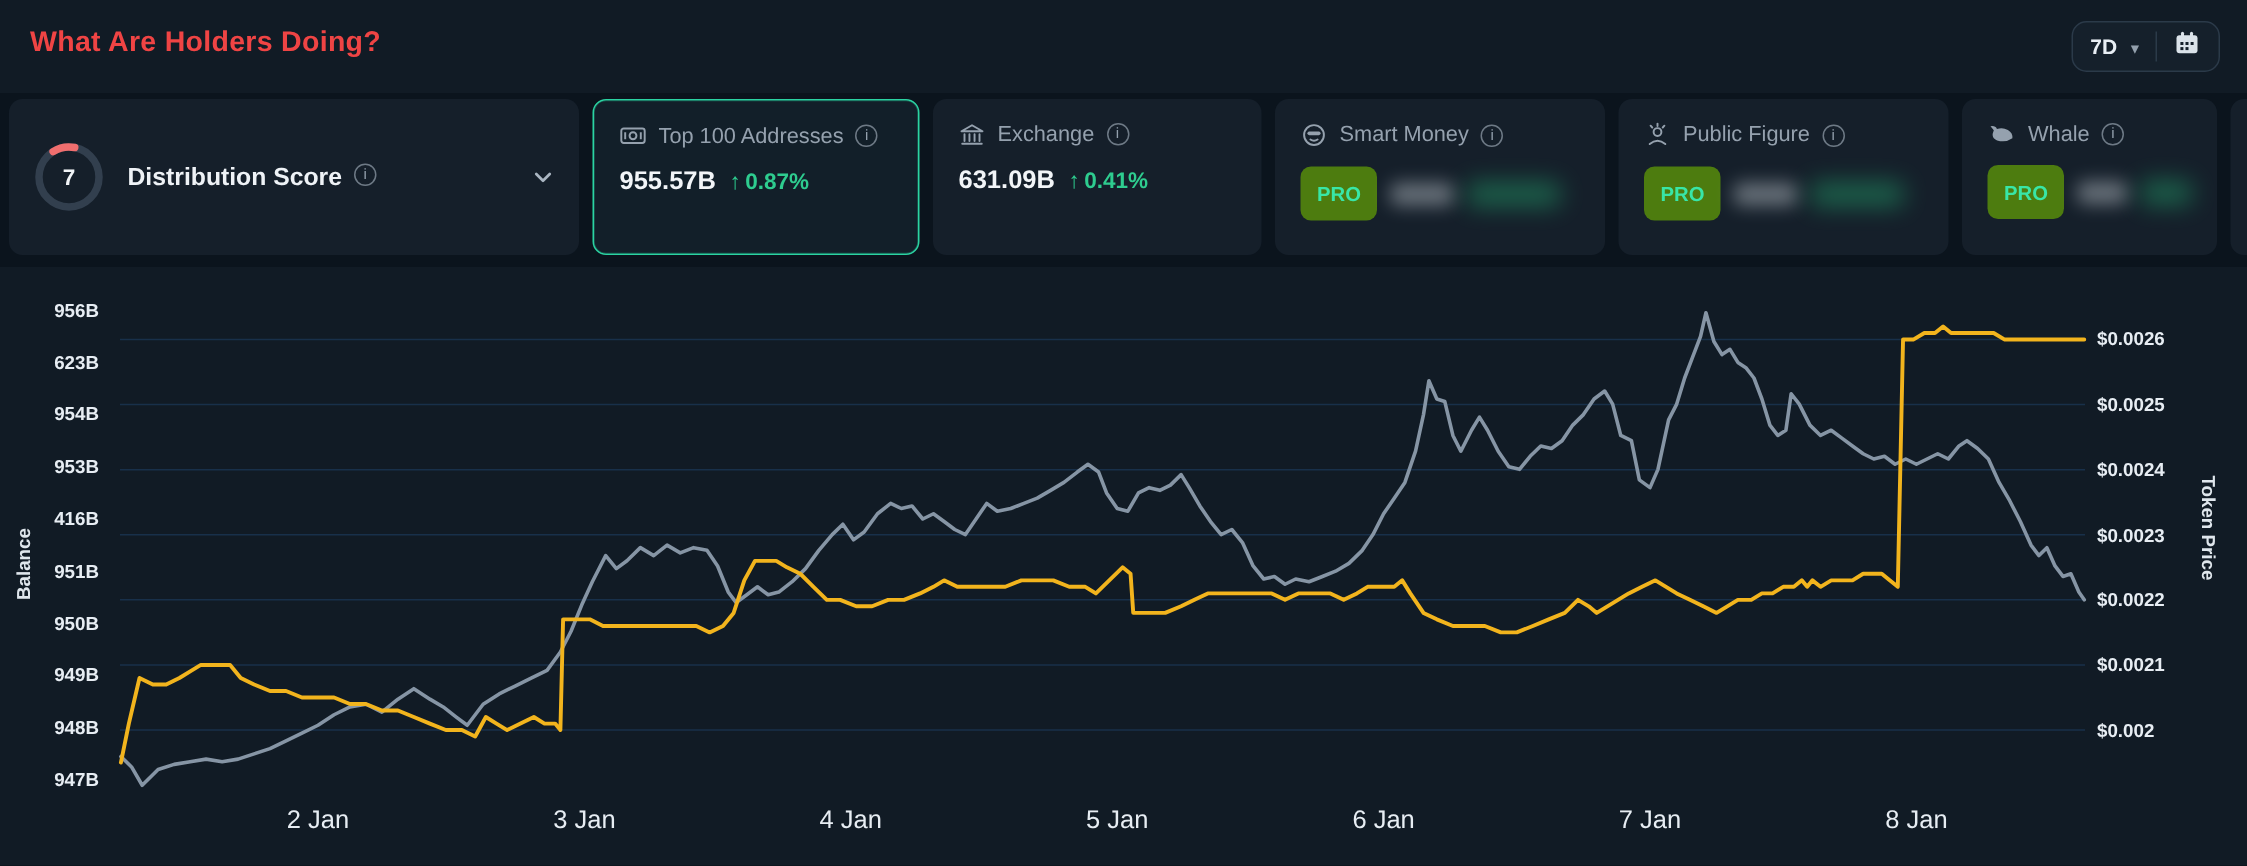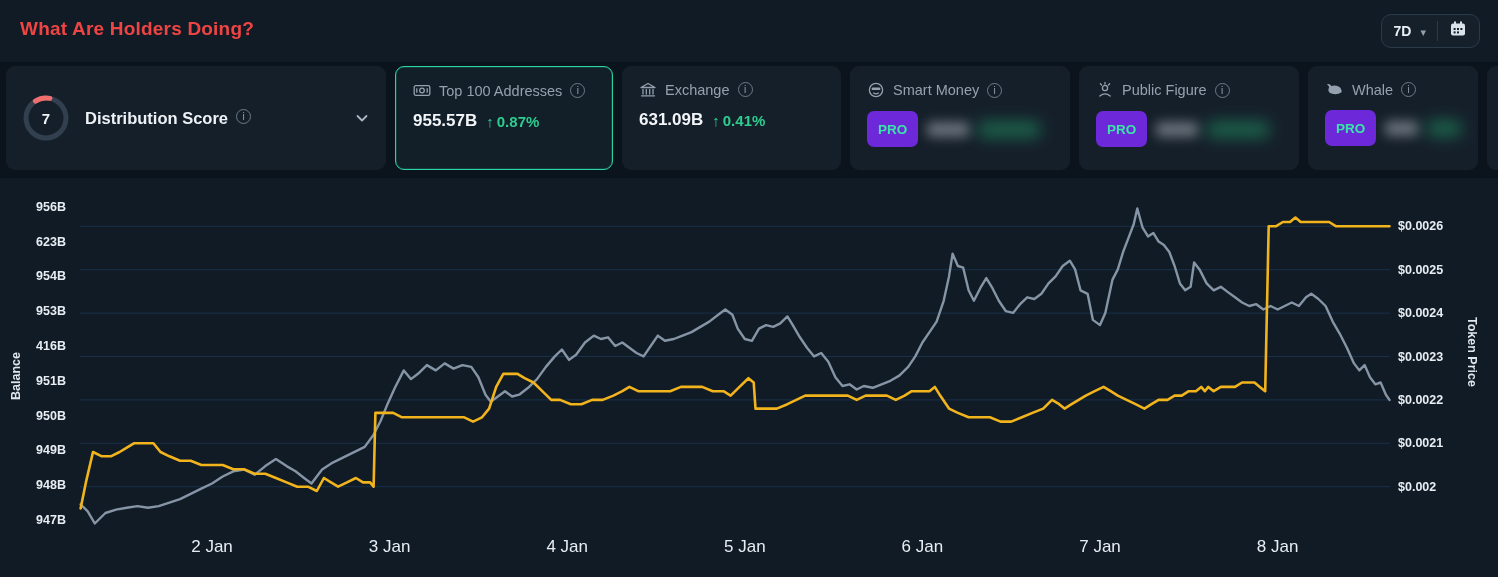--- a/index.html
+++ b/index.html
@@ -29,21 +29,21 @@
   .dist-title{font-size:16.5px;font-weight:700;color:#eef2f6;}
   .dist-sub{margin-top:6px;font-size:14px;color:#8d99a6;}
   .info{width:15px;height:15px;border:1px solid #6e7a86;border-radius:50%;display:inline-flex;align-items:center;justify-content:center;font-size:10px;color:#93a0ad;flex:none;cursor:pointer;}
   .dist-chev{margin-left:auto;flex:none;cursor:pointer;}
 
   .metric .label-row{display:flex;align-items:center;gap:8px;color:#93a0ad;}
   .metric .mclabel{font-size:14.5px;color:#95a1ae;white-space:nowrap;}
   .metric .value-row{display:flex;align-items:center;gap:9px;margin-top:12px;}
   .metric .mcvalue{font-size:17px;font-weight:700;color:#f2f5f8;}
   .metric .mcchange{font-size:15px;font-weight:600;color:#2ecc8f;display:inline-flex;gap:3px;align-items:center;}
-  .pro-pill{height:36px;padding:16px 11px;border-radius:7px;background:#6d28d9;color:#38e6a7;font-size:13.5px;font-weight:700;display:inline-flex;align-items:center;}
+  .pro-pill{height:36px;padding:16px 11px;border-radius:7px;background:#4d7c0f;color:#38e6a7;font-size:13.5px;font-weight:700;display:inline-flex;align-items:center;}
   .blur-val{width:42px;height:15px;border-radius:4px;background:#aeb6bd;filter:blur(6px);opacity:.55;}
   .blur-chg{width:62px;height:15px;border-radius:4px;background:#27c17b;filter:blur(8px);opacity:.45;}
   .sliver{flex:none;width:12px;height:104px;background:#151f2a;border-radius:9px 0 0 9px;}
 
   .mcicon svg,.dist-chev svg{display:block;}
 
   
   #chart-svg{position:absolute;left:0;top:0;pointer-events:none;}
   .chart-hit{position:absolute;left:80px;top:190px;width:1310px;height:335px;}
   .ytick{position:absolute;transform:translateY(-50%);font-size:12.5px;font-weight:700;color:#e7edf3;white-space:nowrap;}

